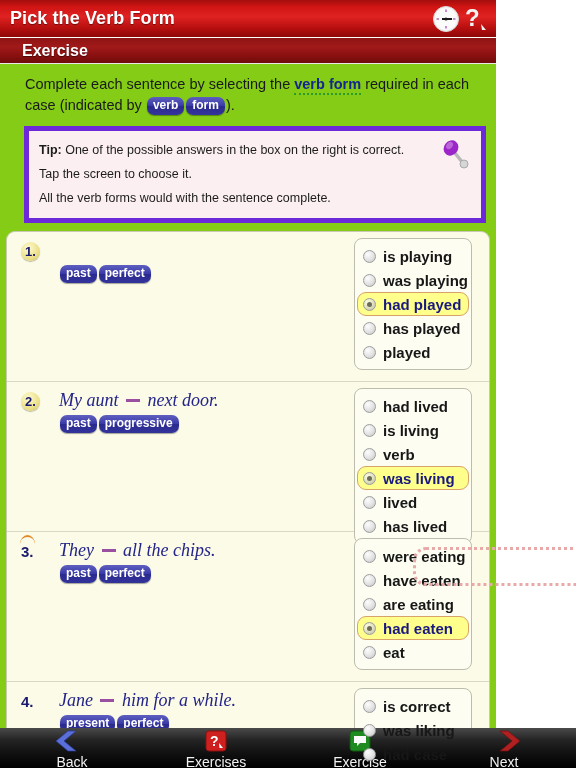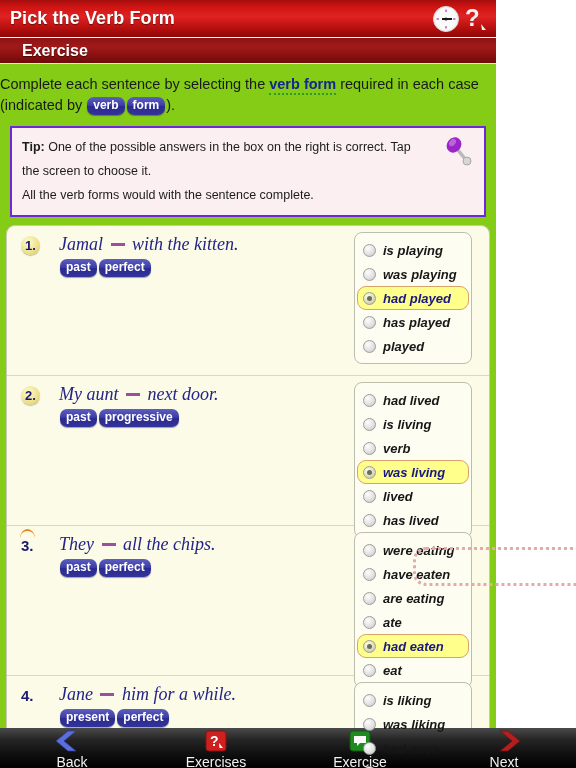--- a/index.html
+++ b/index.html
@@ -42,21 +42,21 @@
     display: flex; align-items: center;
   }
   .subbar .sublabel {
     color: #fff; font-size: 16px; font-weight: bold;
     padding-left: 22px;
     text-shadow: 0 1px 1px rgba(0,0,0,.5);
   }
 
   
   .instructions {
-    padding: 10px 12px 2px 0;
+    padding: 10px 12px 2px 25px;
     font-size: 14.5px;
     color: #1a1a1a;
     line-height: 1.45;
   }
   .vf-link {
     color: #14268f; font-weight: bold;
     border-bottom: 2px dotted #2a9c2a;
     padding-bottom: 1px;
   }
   .tag {
@@ -69,23 +69,23 @@
     padding: 1px 6px 2px 6px;
     margin: 0 1px;
     line-height: 1.25;
     box-shadow: 0 1px 1px rgba(0,0,0,.35);
     vertical-align: 1px;
   }
 
   
   .tipbox {
     position: relative;
-    margin: 8px 10px 0 10px;
+    margin: 8px 10px 0 24px;
     background: #fbeff1;
-    border: 2px solid #6d28d9;
+    border: 5px solid #6d28d9;
     padding: 8px 58px 8px 10px;
     font-size: 12.5px;
     color: #1c1c1c;
     line-height: 1.9;
   }
   .tipbox b { font-weight: bold; }
   .stylus-icon { position: absolute; right: 10px; top: 8px; width: 30px; height: 32px; }
 
   
   .card {
@@ -155,25 +155,24 @@
     width: 118px;
     background: #fdfdf2;
     border: 1px solid #bdbdae;
     border-radius: 8px;
     padding: 5px 0 5px 0;
   }
   .opt {
     display: flex; align-items: center;
     height: 24px;
     padding-left: 8px;
-    font-size: 13px;
+    font-size: 15px;
     font-weight: bold;
     color: #171717;
     position: relative;
-    font-style: italic;
   }
   .radio {
     width: 13px; height: 13px;
     border-radius: 50%;
     background: radial-gradient(circle at 35% 30%, #fdfdfd 0%, #e2e2e2 55%, #c3c3c3 100%);
     border: 1px solid #9d9d9d;
     margin-right: 7px;
     flex: 0 0 auto;
     position: relative;
   }
@@ -287,21 +286,20 @@
         <ellipse cx="8.5" cy="6.5" rx="3" ry="4" fill="#c77ae0" transform="rotate(38 8.5 6.5)" opacity="0.75"></ellipse>
         <circle cx="23" cy="25" r="4" fill="#d6d6d6" stroke="#a8a8a8" stroke-width="1"></circle>
       </svg>
     </span>
   </div>
 
   <div class="card">
     <div id="questions">
         <div class="qrow">
           <div class="qnum badge">1.</div>
-          <div class="qtext"><span>Jamal</span> <span class="blank"></span> <span>with the kitten.</span></div>
           <div class="qtags"><span class="tag">past</span><span class="tag">perfect</span></div>
           <div class="optbox" style="top: 6px;">
             <div class="opt">
               <span class="radio"></span>
               <span class="olabel">is playing</span>
             </div>
             <div class="opt">
               <span class="radio"></span>
               <span class="olabel">was playing</span>
             </div>
@@ -362,43 +360,39 @@
               <span class="olabel">were eating</span>
             </div>
             <div class="opt">
               <span class="radio"></span>
               <span class="olabel">have eaten</span>
             </div>
             <div class="opt">
               <span class="radio"></span>
               <span class="olabel">are eating</span>
             </div>
-            <div class="opt">
-              <span class="radio"></span>
-              <span class="olabel">ate</span>
-            </div>
             <div class="opt selected">
               <span class="hl"></span>
               <span class="radio"></span>
               <span class="olabel">had eaten</span>
             </div>
             <div class="opt">
               <span class="radio"></span>
               <span class="olabel">eat</span>
             </div>
           </div>
         </div>
         <div class="qrow">
           <div class="qnum">4.</div>
           <div class="qtext"><span>Jane</span> <span class="blank"></span> <span>him for a while.</span></div>
           <div class="qtags"><span class="tag">present</span><span class="tag">perfect</span></div>
           <div class="optbox" style="top: 6px;">
             <div class="opt">
               <span class="radio"></span>
-              <span class="olabel">is liking</span>
+              <span class="olabel">is correct</span>
             </div>
             <div class="opt">
               <span class="radio"></span>
               <span class="olabel">was liking</span>
             </div>
             <div class="opt">
               <span class="radio"></span>
               <span class="olabel">had case</span>
             </div>
             <div class="opt">

